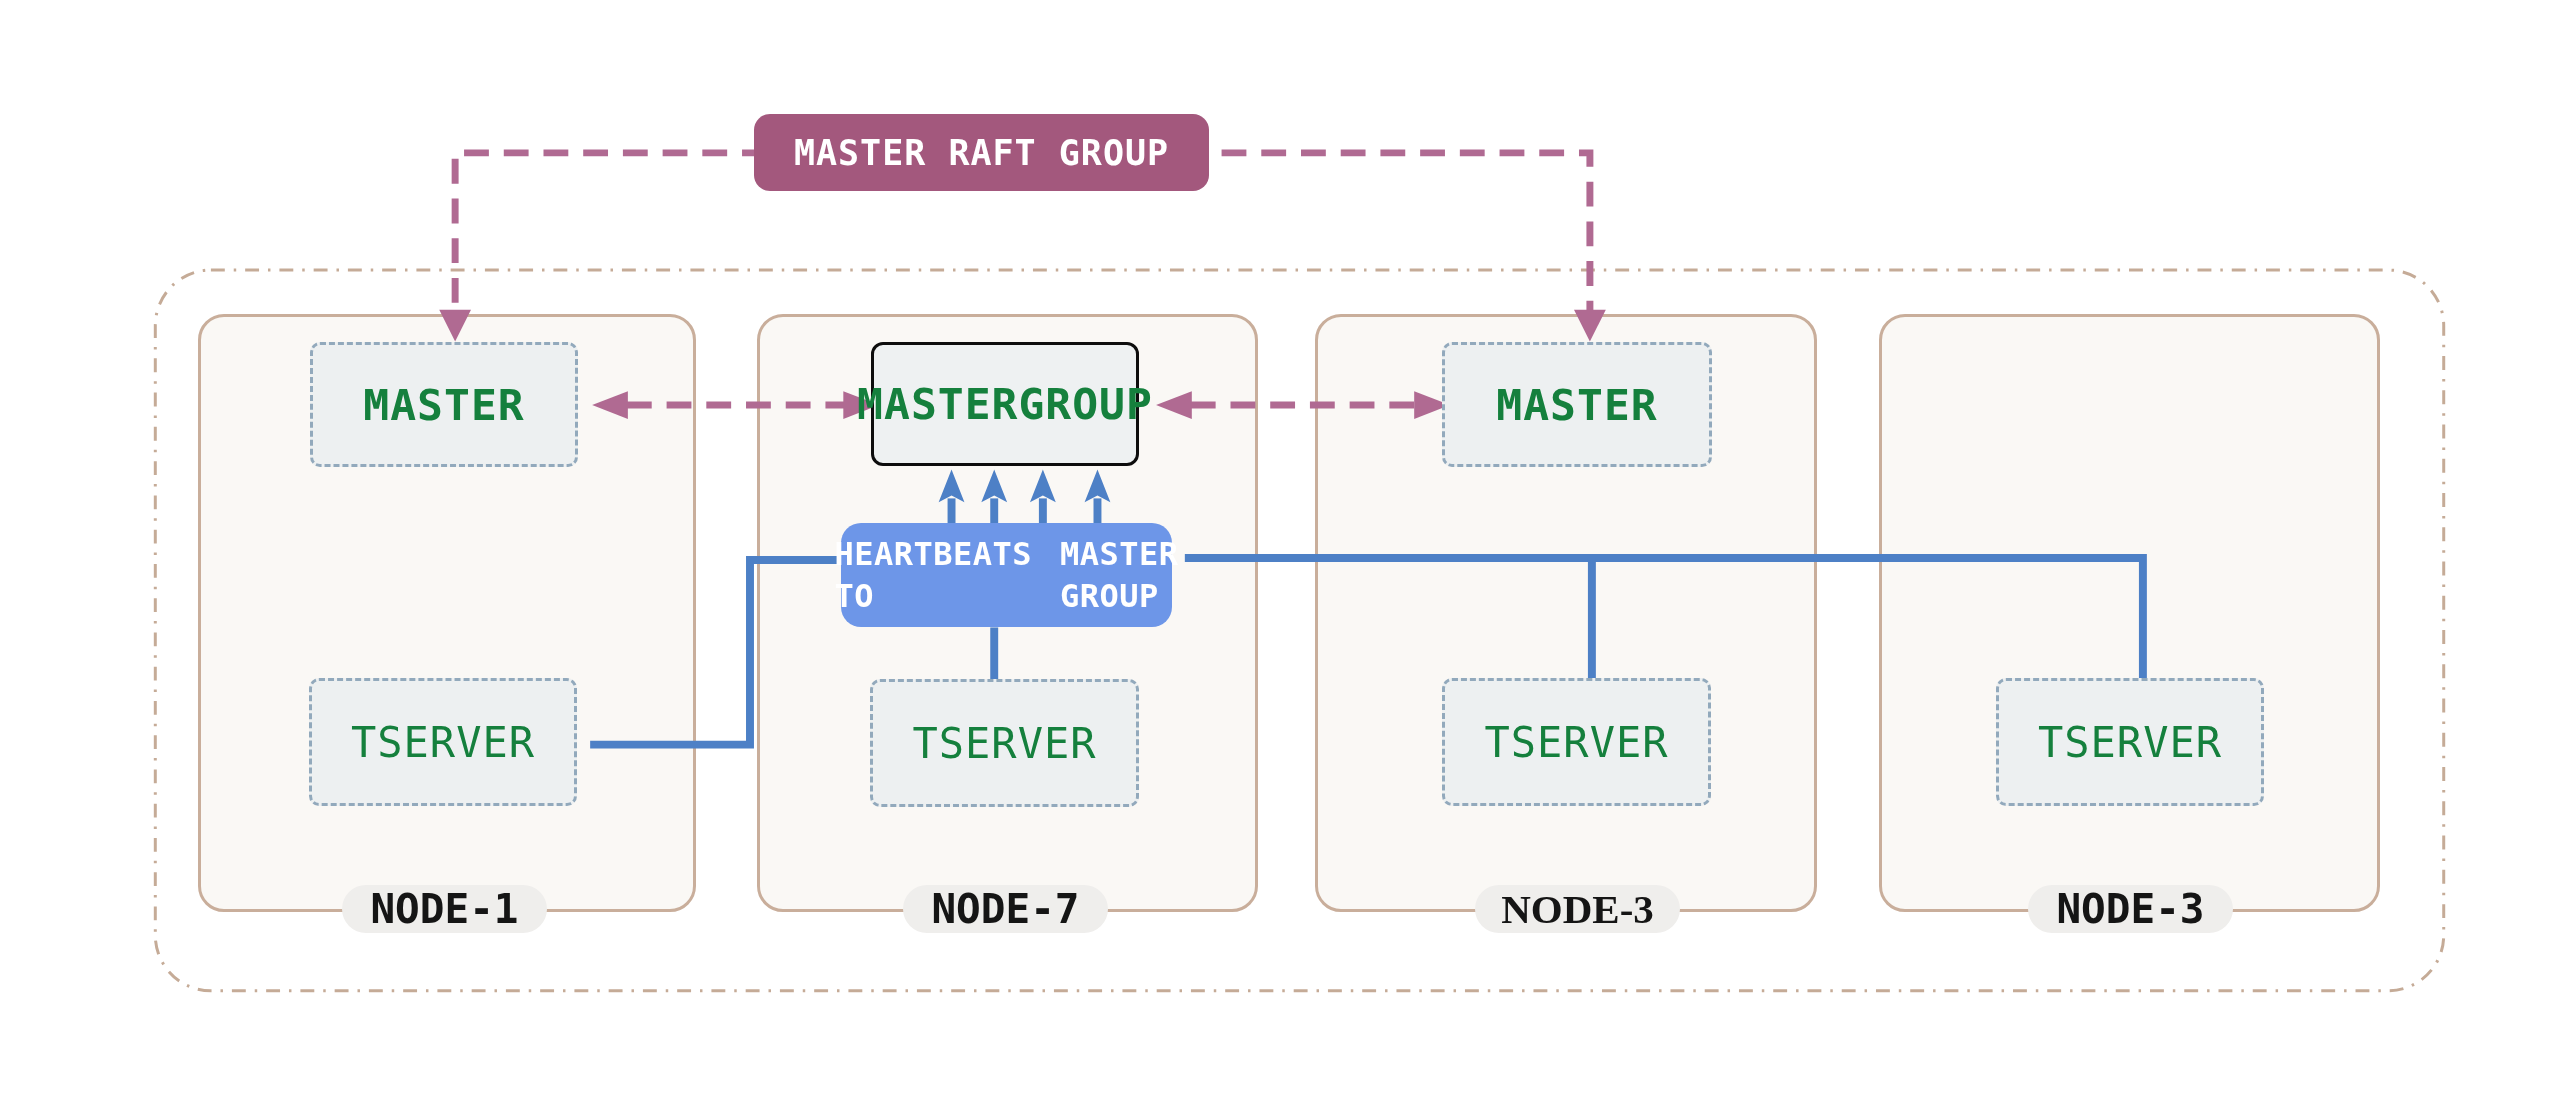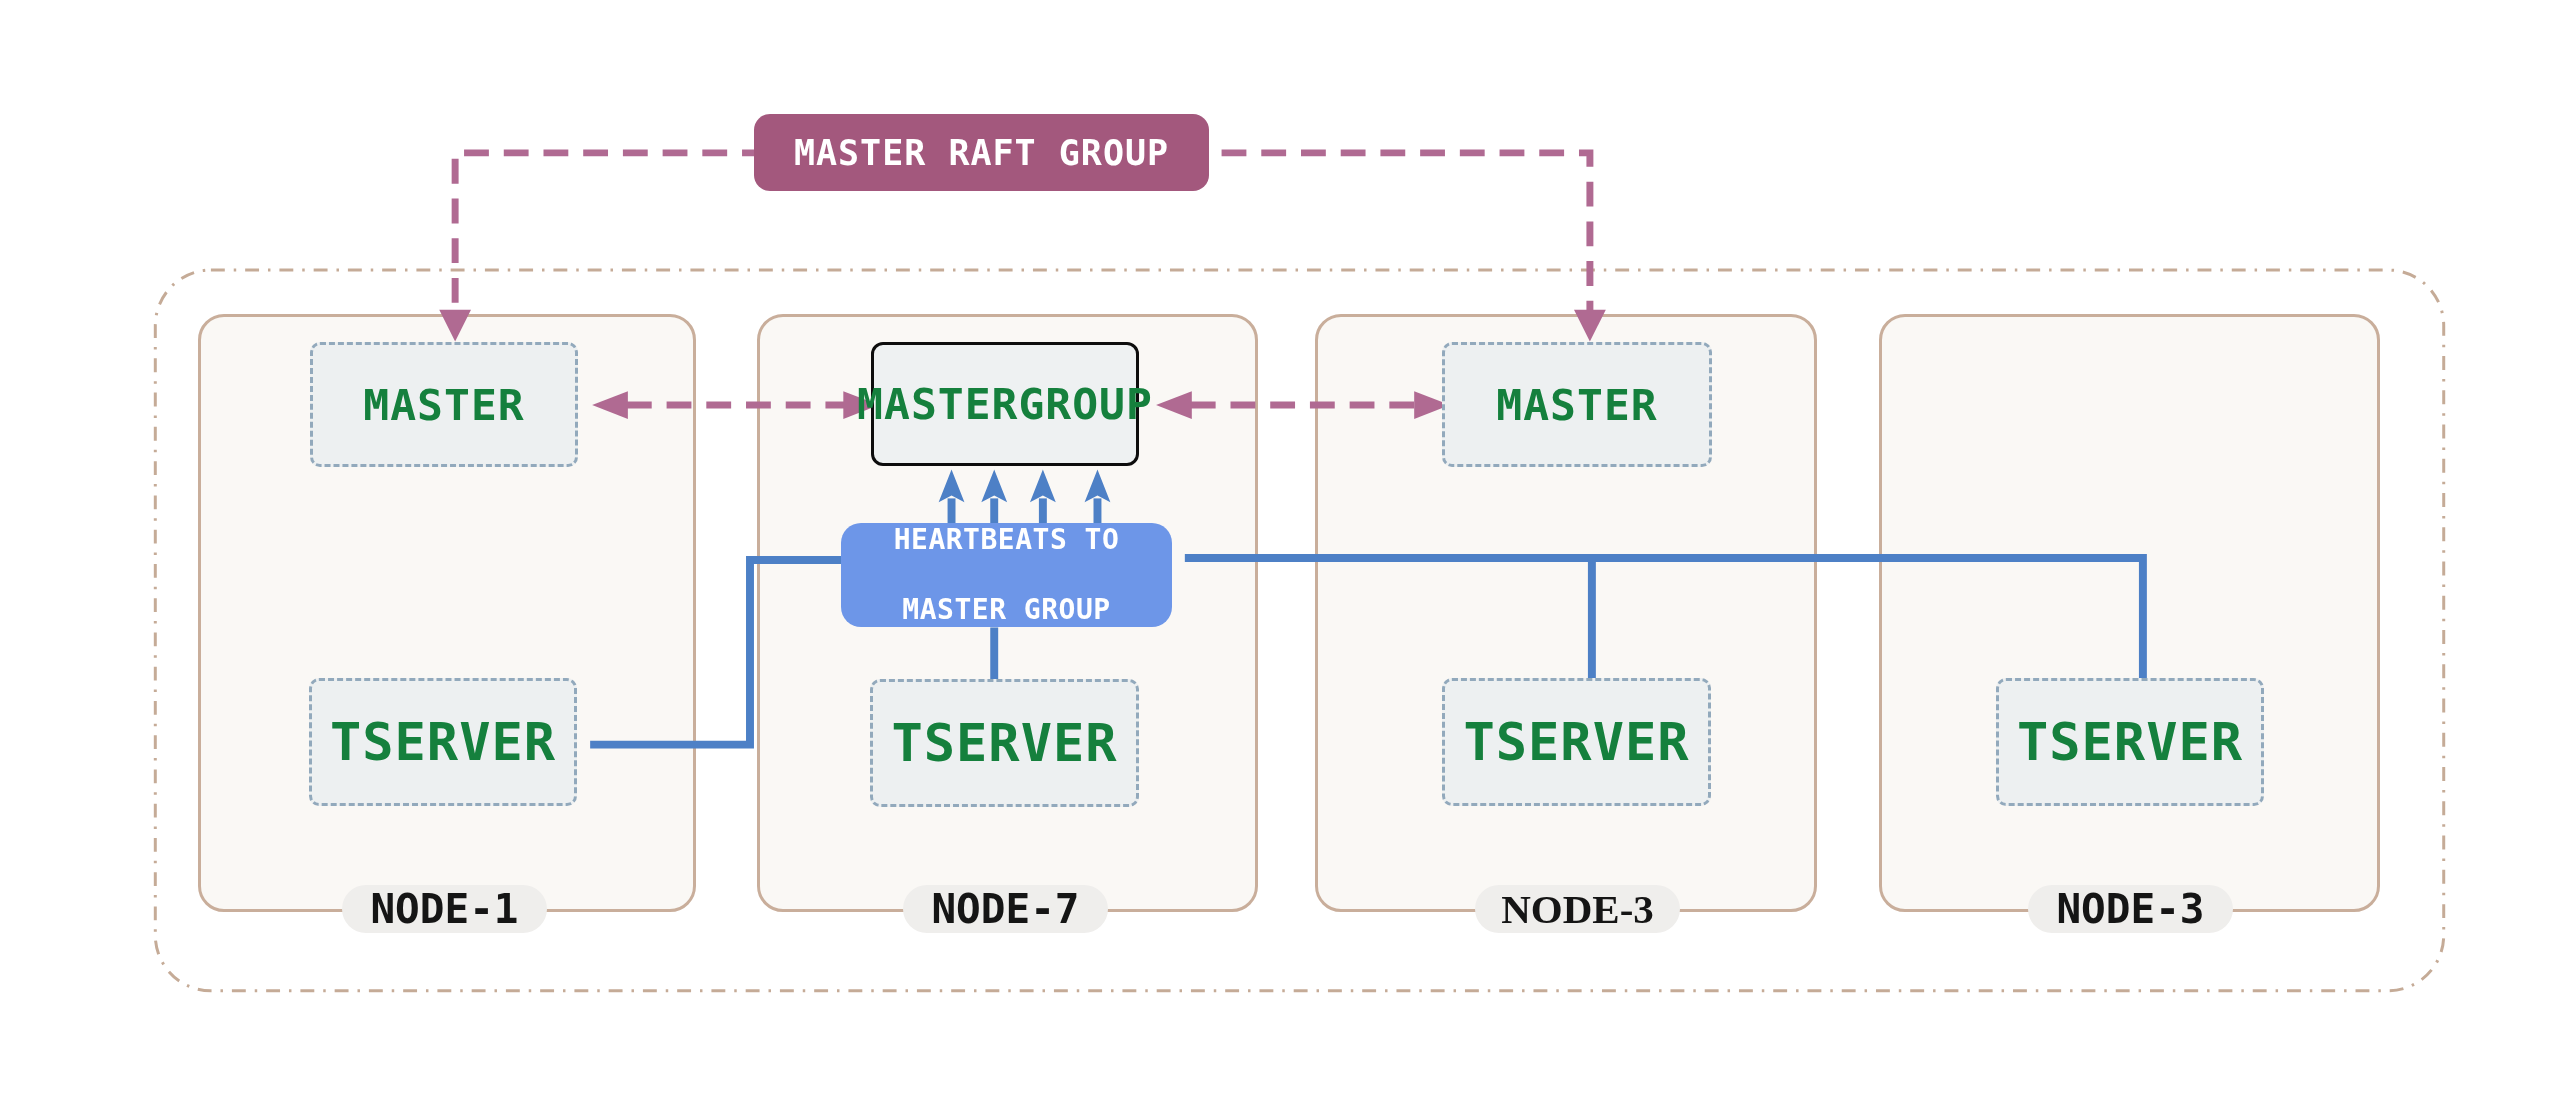--- a/index.html
+++ b/index.html
@@ -20,42 +20,42 @@
   .node1{left:198px;width:498px;}
   .node2{left:757px;width:501px;}
   .node3{left:1315px;width:502px;}
   .node4{left:1879px;width:501px;}
 
   
   .box{position:absolute;display:flex;align-items:center;justify-content:center;
        text-align:center;box-sizing:border-box;color:#15803d;}
   .dashedbox{background:#edf0f1;border:3px dashed #92a9bc;border-radius:10px;}
   .master{font-size:43px;font-weight:700;letter-spacing:1px;}
-  .tserver{font-size:52px;font-weight:700;letter-spacing:1px;}
+  .tserver{font-size:42px;font-weight:400;letter-spacing:1px;}
   .m1{left:310px;top:342px;width:268px;height:125px;}
   .m3{left:1442px;top:342px;width:270px;height:125px;}
   .leader{left:871px;top:342px;width:268px;height:124px;
           background:#eef1f2;border:3.5px solid #0d0d0d;border-radius:12px;
           font-size:43px;font-weight:700;line-height:52px;letter-spacing:1px;}
   .t1{left:309px;top:678px;width:268px;height:128px;}
   .t2{left:870px;top:679px;width:269px;height:128px;}
   .t3{left:1442px;top:678px;width:269px;height:128px;}
   .t4{left:1996px;top:678px;width:268px;height:128px;}
 
   
   .raft-badge{position:absolute;left:754px;top:114px;width:455px;height:77px;
               background:#a3587d;border-radius:16px;color:#ffffff;
               display:flex;align-items:center;justify-content:center;
               font-size:35px;font-weight:700;letter-spacing:1px;}
 
   
   .hb-badge{position:absolute;left:841px;top:523px;width:331px;height:104px;
             background:#6d96e8;border-radius:20px;color:#ffffff;
-            display:flex;flex-direction:column;align-items:center;justify-content:center;
-            font-size:28px;font-weight:700;line-height:42px;letter-spacing:0.5px;gap:28px;}
+            display:flex;flex-direction:row;align-items:center;justify-content:center;
+            font-size:32px;font-weight:700;line-height:42px;letter-spacing:0.5px;gap:28px;}
 
   
   .pill{position:absolute;top:885px;width:205px;height:48px;border-radius:24px;
         background:#efeeec;color:#151515;display:flex;align-items:center;
         justify-content:center;font-size:41px;font-weight:700;}
   .pill1{left:342px;} .pill2{left:903px;} .pill3{left:1475px;font-family:Liberation Serif, serif;} .pill4{left:2028px;}
 
   svg{display:block;}
   .wire-purple{stroke:#b06a92;stroke-width:7;fill:none;}
   .wire-purple-dash{stroke-dasharray:25 15;}

